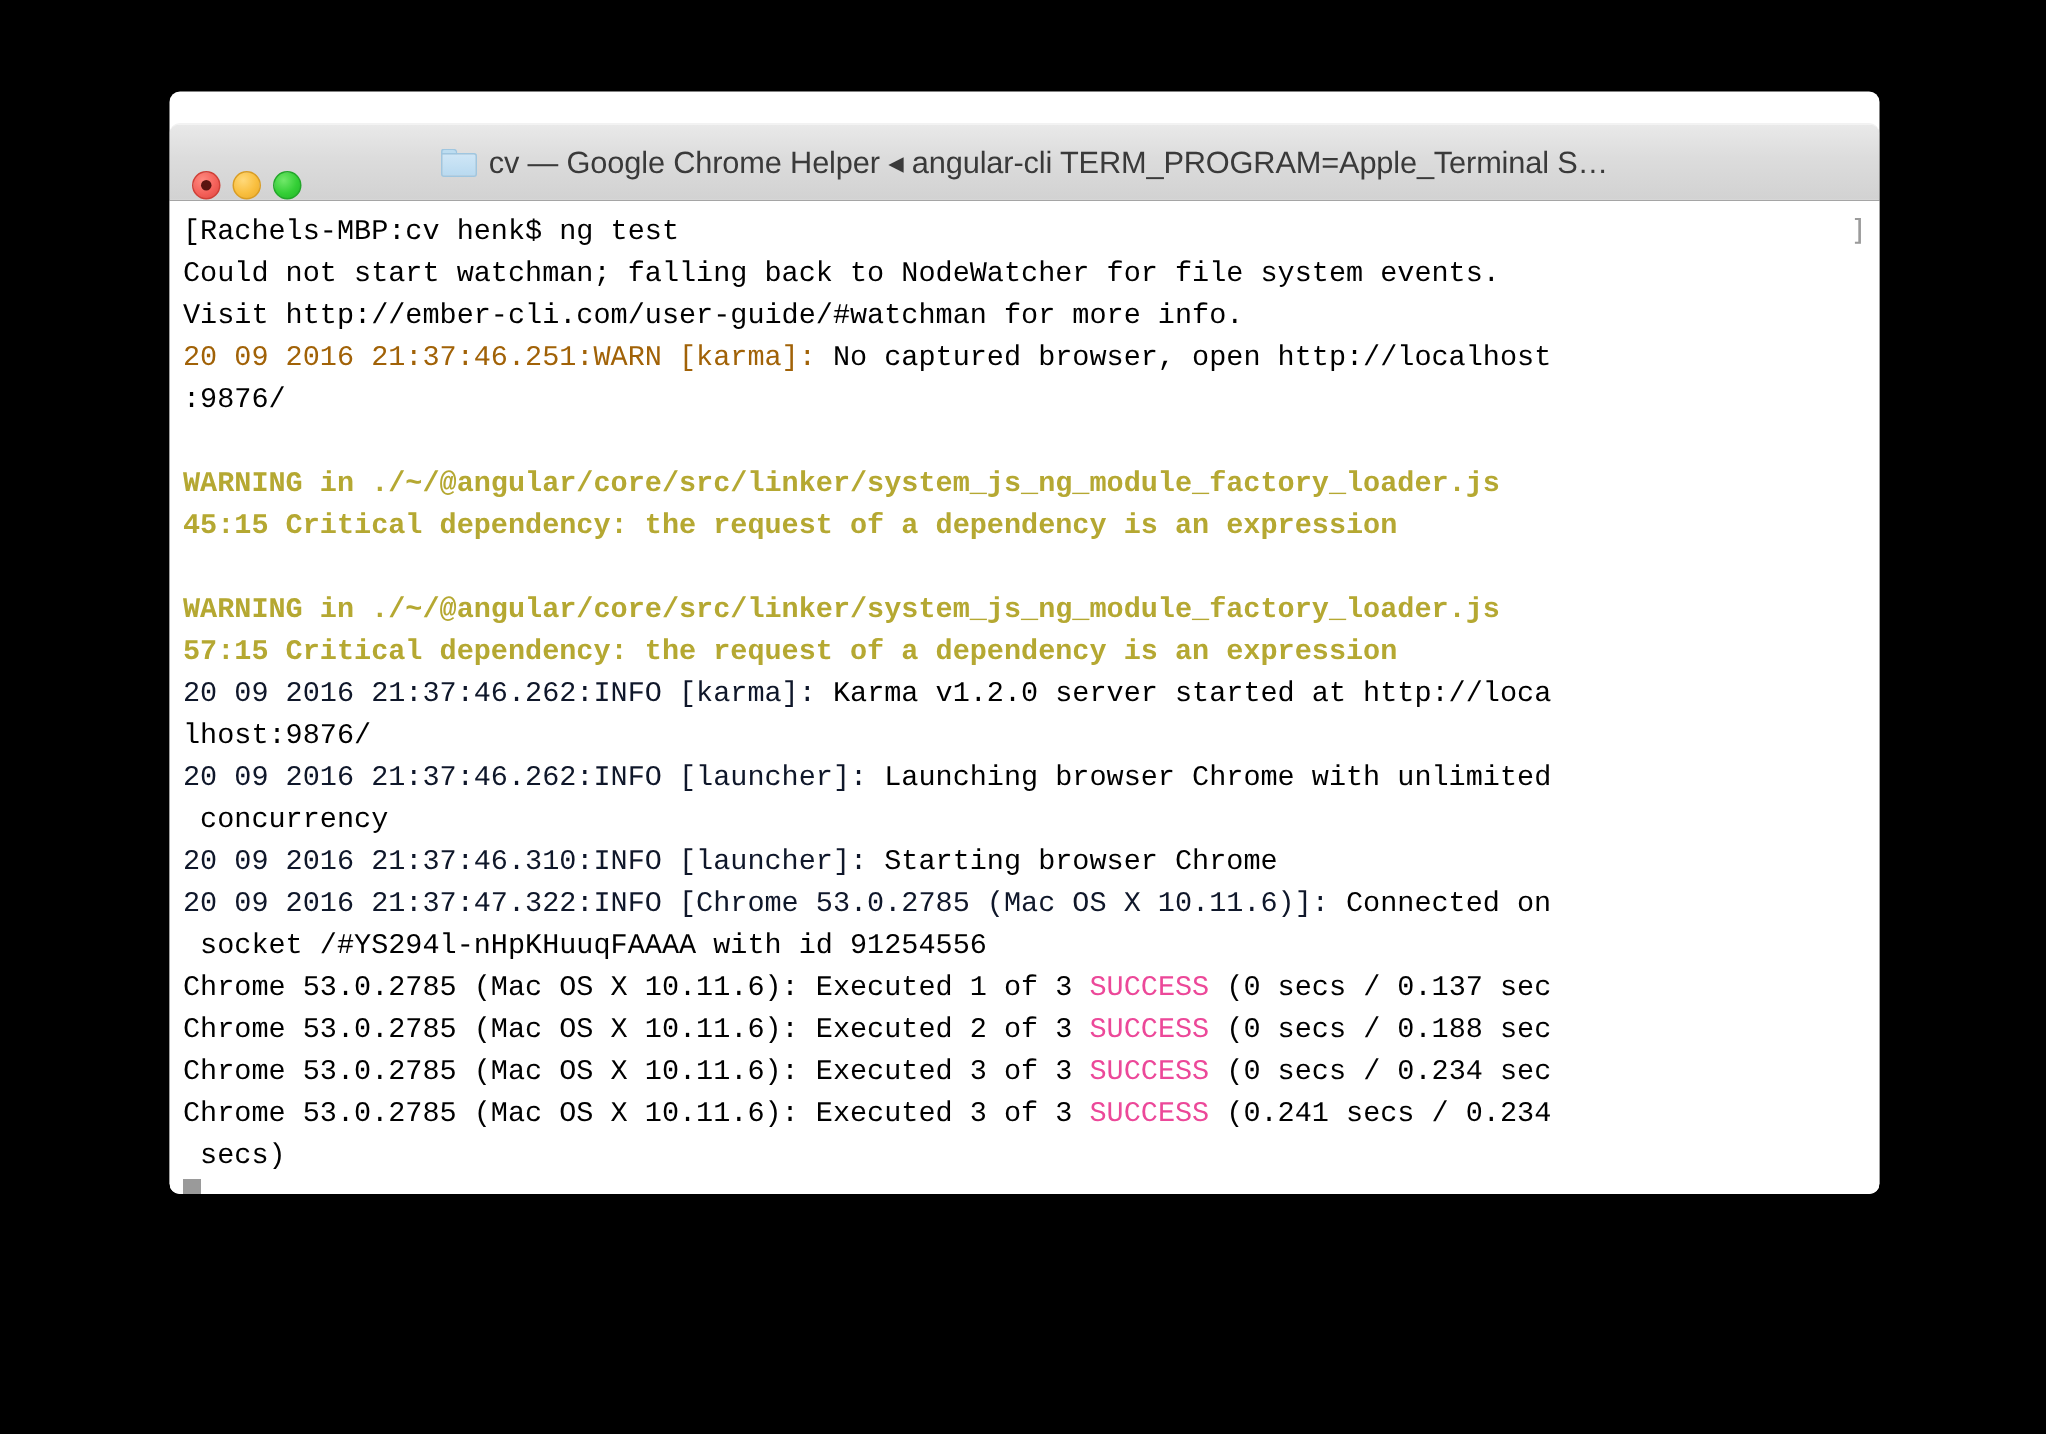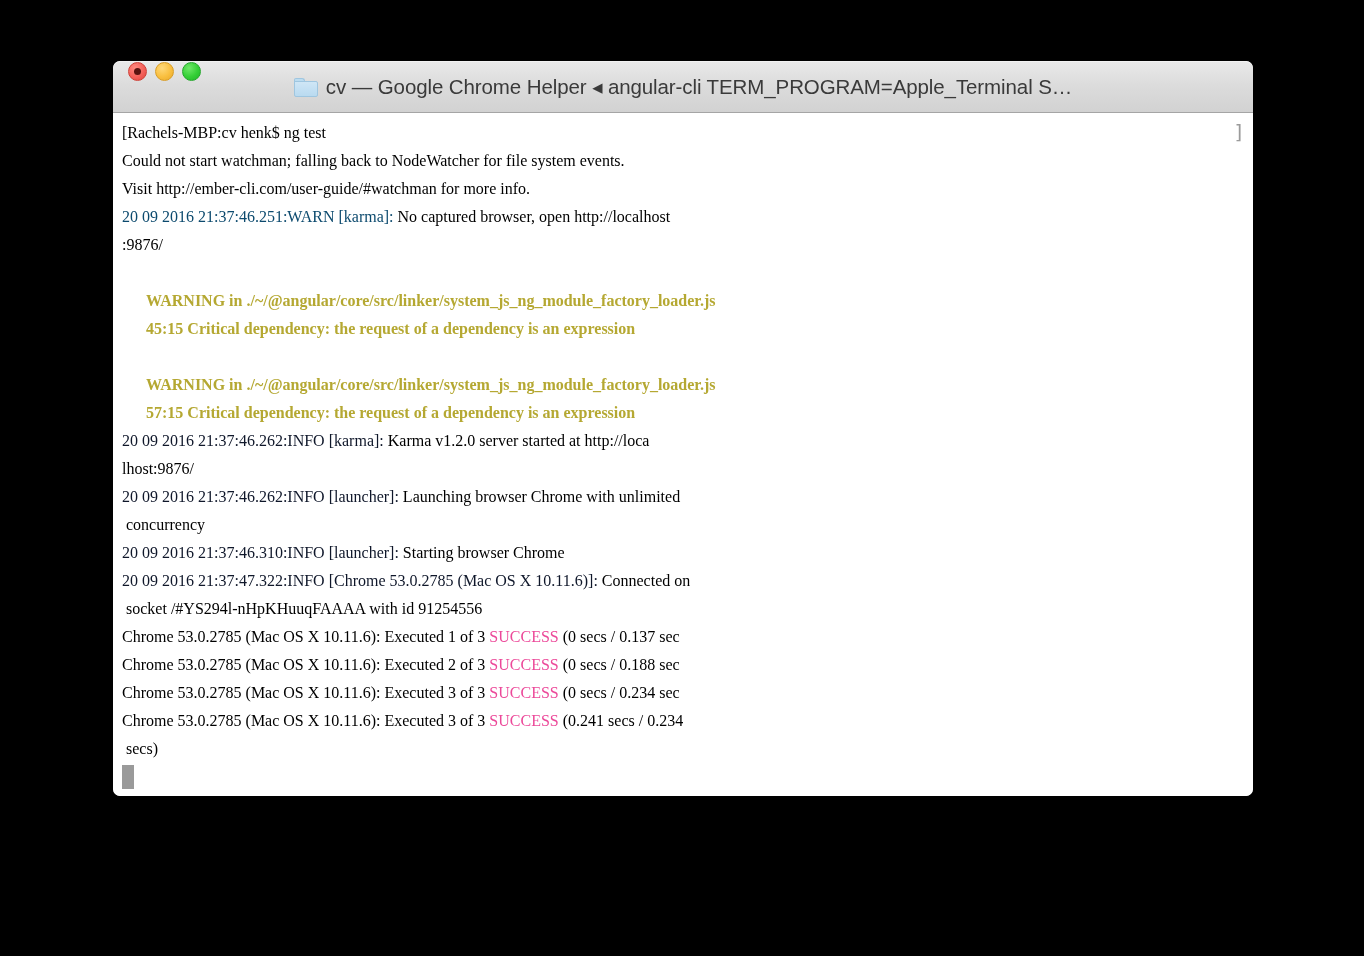--- a/index.html
+++ b/index.html
@@ -29,23 +29,24 @@
   }
 
   
   #title-bar {
     position: relative;
     height: 52px;
     background: linear-gradient(to bottom, #e9e9e9 0%, #dcdcdc 45%, #d2d2d2 100%);
     border-bottom: 1px solid #a5a5a5;
     border-top: 1px solid #f2f2f2;
     display: flex;
-    align-items: flex-start;
+    align-items: flex-end;
     box-sizing: border-box;
     border-radius: 7px 7px 0 0;
+    margin-top: 21px;
   }
   .traffic-lights {
     display: flex;
     align-items: center;
     gap: 8px;
     margin-left: 15px;
   }
   .light {
     width: 19px;
     height: 19px;
@@ -133,30 +134,30 @@
     height: 683px;
     background: #ffffff;
     overflow: hidden;
     border-radius: 0 0 7px 7px;
   }
   #terminal-text {
     position: absolute;
     left: 9px;
     top: 6px;
     right: 16px;
-    font-family: Liberation Serif, serif;
-    font-size: 16px;
+    font-family: Liberation Mono, monospace;
+    font-size: 19px;
     line-height: 28px;
     color: #000000;
     white-space: pre;
     letter-spacing: 0px;
   }
   .line { height: 28px; }
-  .warn   { color: #0c4a6e; }
-  .bwarn  { color: #b5a832; font-weight: bold; margin-left: 24px; }
+  .warn   { color: #a16207; }
+  .bwarn  { color: #b5a832; font-weight: bold; }
   .info   { color: #0f172a; }
   .ok     { color: #ec4899; }
 
   #prompt-mark {
     position: absolute;
     right: 8px;
     top: 6px;
     font-family: "DejaVu Sans Mono", monospace;
     font-size: 19.4px;
     line-height: 28px;

